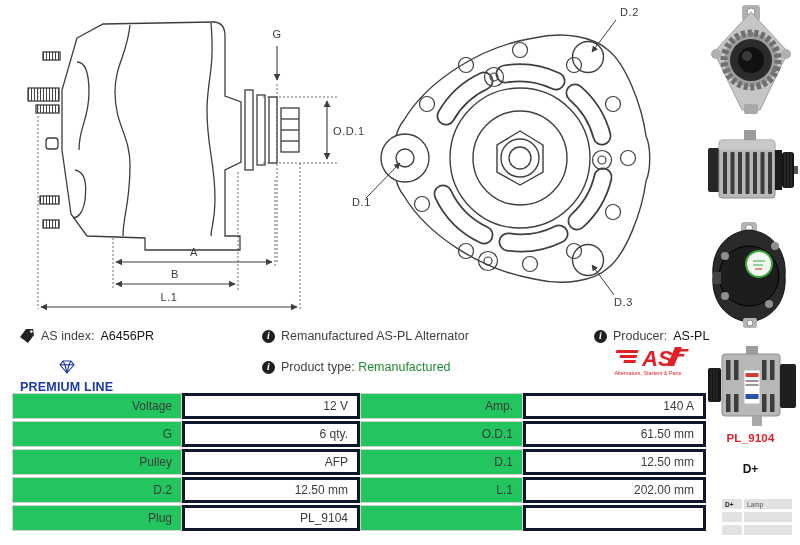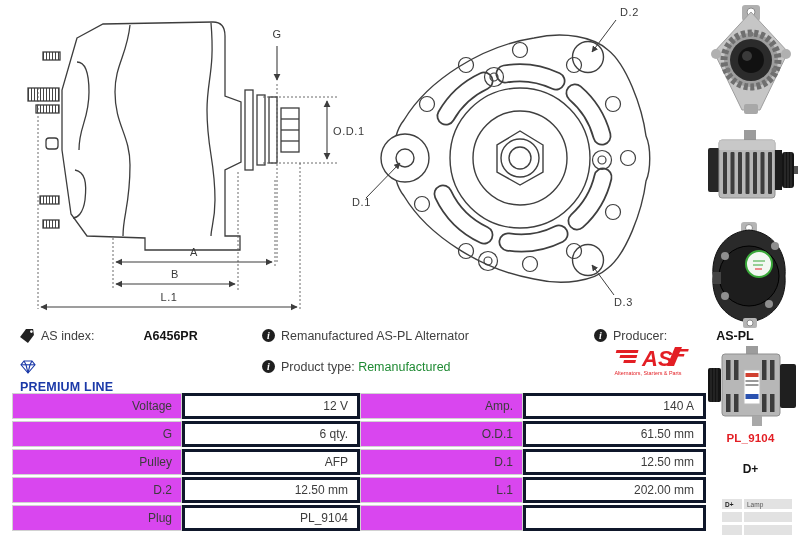--- a/index.html
+++ b/index.html
@@ -2,33 +2,33 @@
 <html><head>
 <meta charset="utf-8">
 <style>
   html,body{margin:0;padding:0;}
   body{
     width:800px;height:545px;background:#ffffff;position:relative;overflow:hidden;
     font-family:"Liberation Sans",sans-serif;color:#3f3f3f;
   }
   .abs{position:absolute;}
   
-  .ib-item{display:flex;align-items:flex-start;gap:6px;font-size:12.5px;white-space:nowrap;}
-  .ib-strong{font-weight:bold;color:#141414;margin-left:43px;}
+  .ib-item{display:flex;align-items:center;gap:6px;font-size:12.5px;white-space:nowrap;}
+  .ib-strong{font-weight:normal;color:#141414;}
   .premium{color:#1b39a8;font-weight:bold;font-size:12.5px;letter-spacing:.2px;}
   .green{color:#1f8a33;font-weight:normal;}
   .info-icon{
     width:13px;height:13px;border-radius:50%;background:#1f1f1f;color:#fff;
     display:inline-flex;align-items:center;justify-content:center;flex:0 0 13px;
     font-family:"Liberation Serif",serif;font-weight:bold;font-style:italic;font-size:10px;line-height:1;
   }
   
   table.spec{border-collapse:separate;border-spacing:0 2px;table-layout:fixed;width:694px;font-size:12px;color:#3c3c3c;}
   table.spec td{height:20px;padding:0 9px 0 0;text-align:right;overflow:hidden;}
-  td.lbl{background:#d946ef;border:1px solid #d2d2d2;}
+  td.lbl{background:#22c55e;border:1px solid #d2d2d2;}
   td.val{background:#ffffff;border:3px solid #0f172a;}
   
   .plug-code{width:95px;text-align:center;font-size:11.5px;font-weight:bold;color:#e31e24;letter-spacing:.2px;}
   .dplus{width:95px;text-align:center;font-size:12px;font-weight:bold;color:#161616;}
   .lamp-row{display:flex;gap:2px;margin-bottom:3px;}
   .lamp-c1{width:20px;height:10px;background:#e2e2e2;font-size:6.5px;font-weight:bold;color:#222;
            display:flex;align-items:center;padding-left:3px;box-sizing:border-box;}
   .lamp-c2{width:48px;height:10px;background:#e2e2e2;font-size:6.5px;color:#555;
            display:flex;align-items:center;padding-left:3px;box-sizing:border-box;}
   

